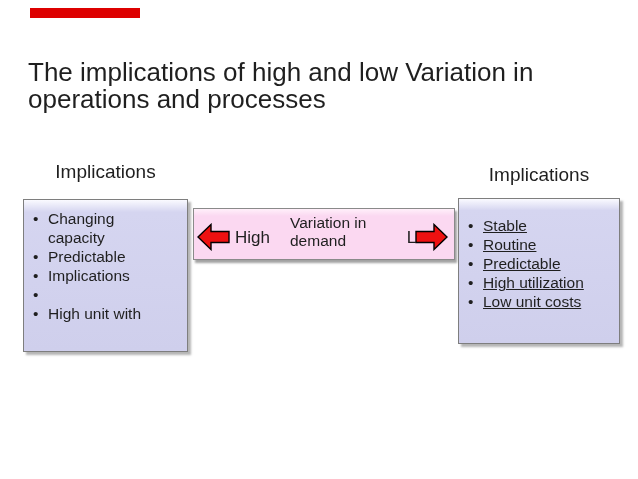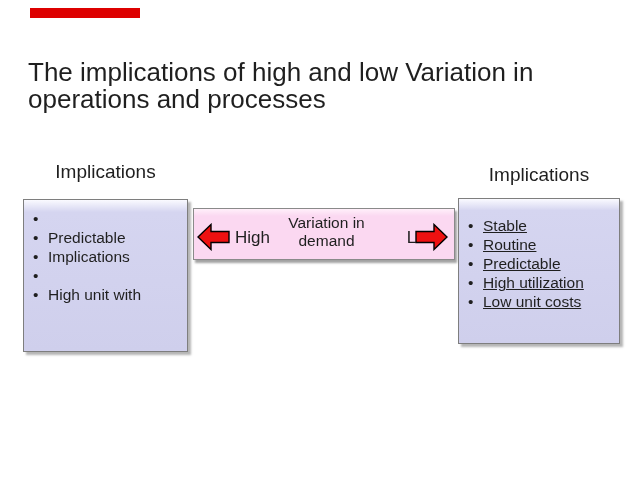--- a/index.html
+++ b/index.html
@@ -51,41 +51,42 @@
   #arrow-left{left:3px;top:14px;}
   #arrow-right{left:221px;top:14px;}
   .hl-label{
     position:absolute;top:19px;width:42px;
     font-size:17px;line-height:20px;text-align:right;
     color:var(--text,#1f1f1f);
   }
   #high-label{left:34px;}
   #low-label{left:164px;margin-left:38px;}
   .axis-label{
-    position:absolute;left:80px;top:5px;width:105px;
-    font-size:15.5px;line-height:18px;text-align:center;
+    position:absolute;left:96px;top:5px;width:105px;
+    font-size:15.5px;line-height:18px;
     color:var(--text,#1f1f1f);
   }
 </style>
 </head>
 <body>
 
 <div id="slide">
 
   <div class="accent-bar"></div>
 
   <div class="slide-title">The implications of high and low Variation in operations and processes</div>
 
   <div class="impl-label" id="impl-label-left">Implications</div>
   <div class="impl-label" id="impl-label-right">Implications</div>
 
   <div class="panel" id="panel-left">
     <ul class="bullet-list">
       <li>
         <span class="bullet">•</span>
+        <span class="item-text">Changing capacity</span>
       </li>
       <li>
         <span class="bullet">•</span>
         <span class="item-text">Predictable</span>
       </li>
       <li>
         <span class="bullet">•</span>
         <span class="item-text">Implications</span>
       </li>
       <li>

